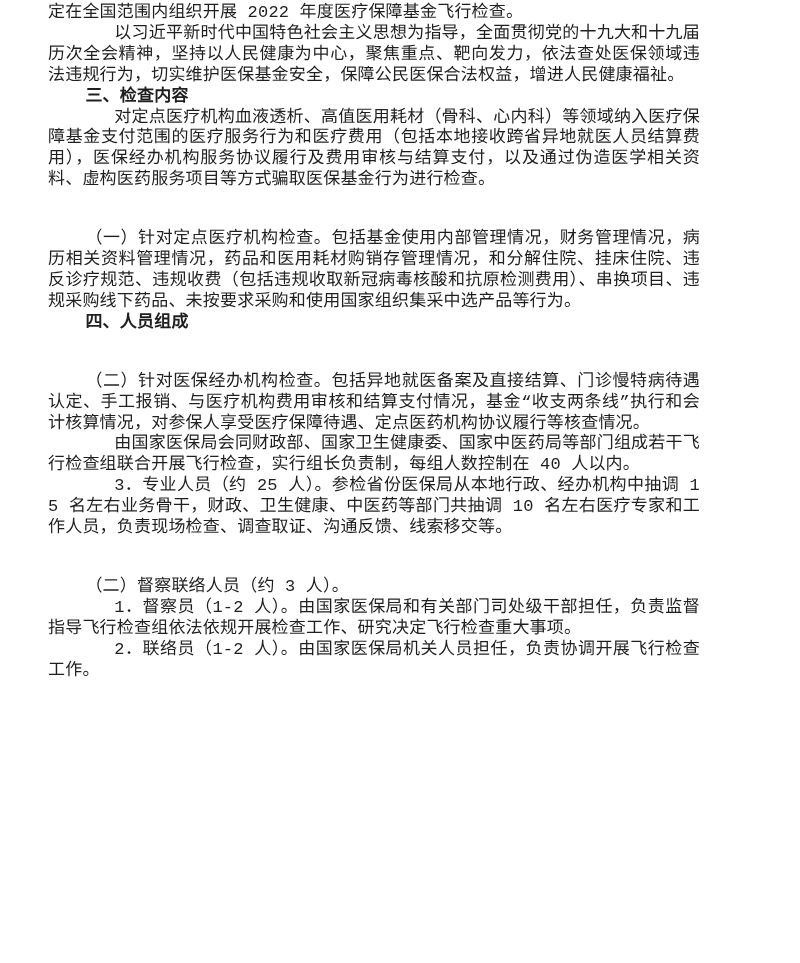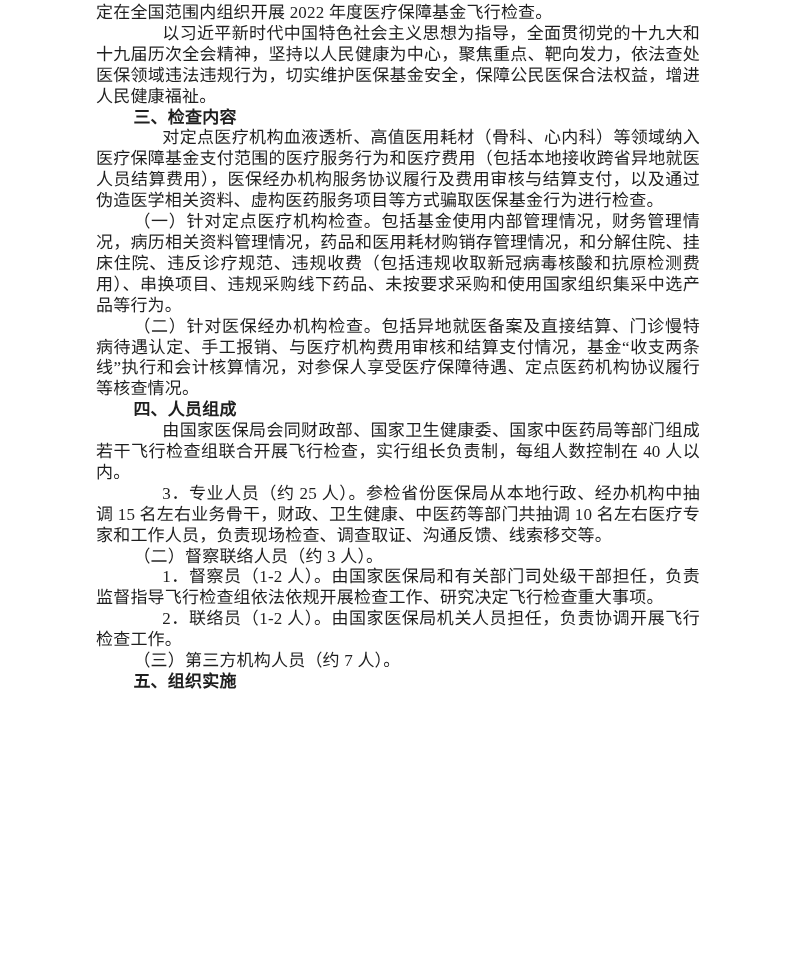--- a/index.html
+++ b/index.html
@@ -7,52 +7,52 @@
     padding: 0;
     background: #ffffff;
   }
   .page {
     position: relative;
     width: 800px;
     height: 714px;
     overflow: hidden;
     background: #ffffff;
     box-sizing: border-box;
-    padding: 3px 100px 0 96px;
-    font-family: Liberation Serif, serif;
+    padding: 3px 100px 0 48px;
+    font-family: Liberation Mono, monospace;
     color: #1f1f1f;
   }
   .doc-body {
     text-align: justify;
   }
   p.blk {
     margin: 0;
     padding: 0;
     font-size: 17px;
     line-height: 20.9px;
     letter-spacing: 0.2px;
     word-break: break-all;
   }
   p.blk.continuation { text-indent: 0; }
   p.blk.heading      { text-indent: 2.2em; font-weight: bold; }
-  p.blk.subheading   { text-indent: 2.2em; }
+  p.blk.subheading   { text-indent: 2.2em; margin-top: 38px; }
   p.blk.paragraph    { text-indent: 3.9em; }
 </style>
 </head>
 <body>
 
 <div class="page" style="background: rgb(255, 255, 255); color: rgb(31, 31, 31);">
   <div class="doc-body">
       <p class="blk continuation">定在全国范围内组织开展 2022 年度医疗保障基金飞行检查。</p>
       <p class="blk paragraph">以习近平新时代中国特色社会主义思想为指导，全面贯彻党的十九大和十九届历次全会精神，坚持以人民健康为中心，聚焦重点、靶向发力，依法查处医保领域违法违规行为，切实维护医保基金安全，保障公民医保合法权益，增进人民健康福祉。</p>
       <p class="blk heading">三、检查内容</p>
       <p class="blk paragraph">对定点医疗机构血液透析、高值医用耗材（骨科、心内科）等领域纳入医疗保障基金支付范围的医疗服务行为和医疗费用（包括本地接收跨省异地就医人员结算费用），医保经办机构服务协议履行及费用审核与结算支付，以及通过伪造医学相关资料、虚构医药服务项目等方式骗取医保基金行为进行检查。</p>
       <p class="blk subheading">（一）针对定点医疗机构检查。包括基金使用内部管理情况，财务管理情况，病历相关资料管理情况，药品和医用耗材购销存管理情况，和分解住院、挂床住院、违反诊疗规范、违规收费（包括违规收取新冠病毒核酸和抗原检测费用）、串换项目、违规采购线下药品、未按要求采购和使用国家组织集采中选产品等行为。</p>
+      <p class="blk heading">四、人员组成</p>
       <p class="blk subheading">（二）针对医保经办机构检查。包括异地就医备案及直接结算、门诊慢特病待遇认定、手工报销、与医疗机构费用审核和结算支付情况，基金“收支两条线”执行和会计核算情况，对参保人享受医疗保障待遇、定点医药机构协议履行等核查情况。</p>
-      <p class="blk heading">四、人员组成</p>
       <p class="blk paragraph">由国家医保局会同财政部、国家卫生健康委、国家中医药局等部门组成若干飞行检查组联合开展飞行检查，实行组长负责制，每组人数控制在 40 人以内。</p>
       <p class="blk paragraph">3．专业人员（约 25 人）。参检省份医保局从本地行政、经办机构中抽调 15 名左右业务骨干，财政、卫生健康、中医药等部门共抽调 10 名左右医疗专家和工作人员，负责现场检查、调查取证、沟通反馈、线索移交等。</p>
       <p class="blk subheading">（二）督察联络人员（约 3 人）。</p>
       <p class="blk paragraph">1．督察员（1-2 人）。由国家医保局和有关部门司处级干部担任，负责监督指导飞行检查组依法依规开展检查工作、研究决定飞行检查重大事项。</p>
       <p class="blk paragraph">2．联络员（1-2 人）。由国家医保局机关人员担任，负责协调开展飞行检查工作。</p>
       <p class="blk subheading">（三）第三方机构人员（约 7 人）。</p>
       <p class="blk heading">五、组织实施</p>
     </div>
 </div>
 

